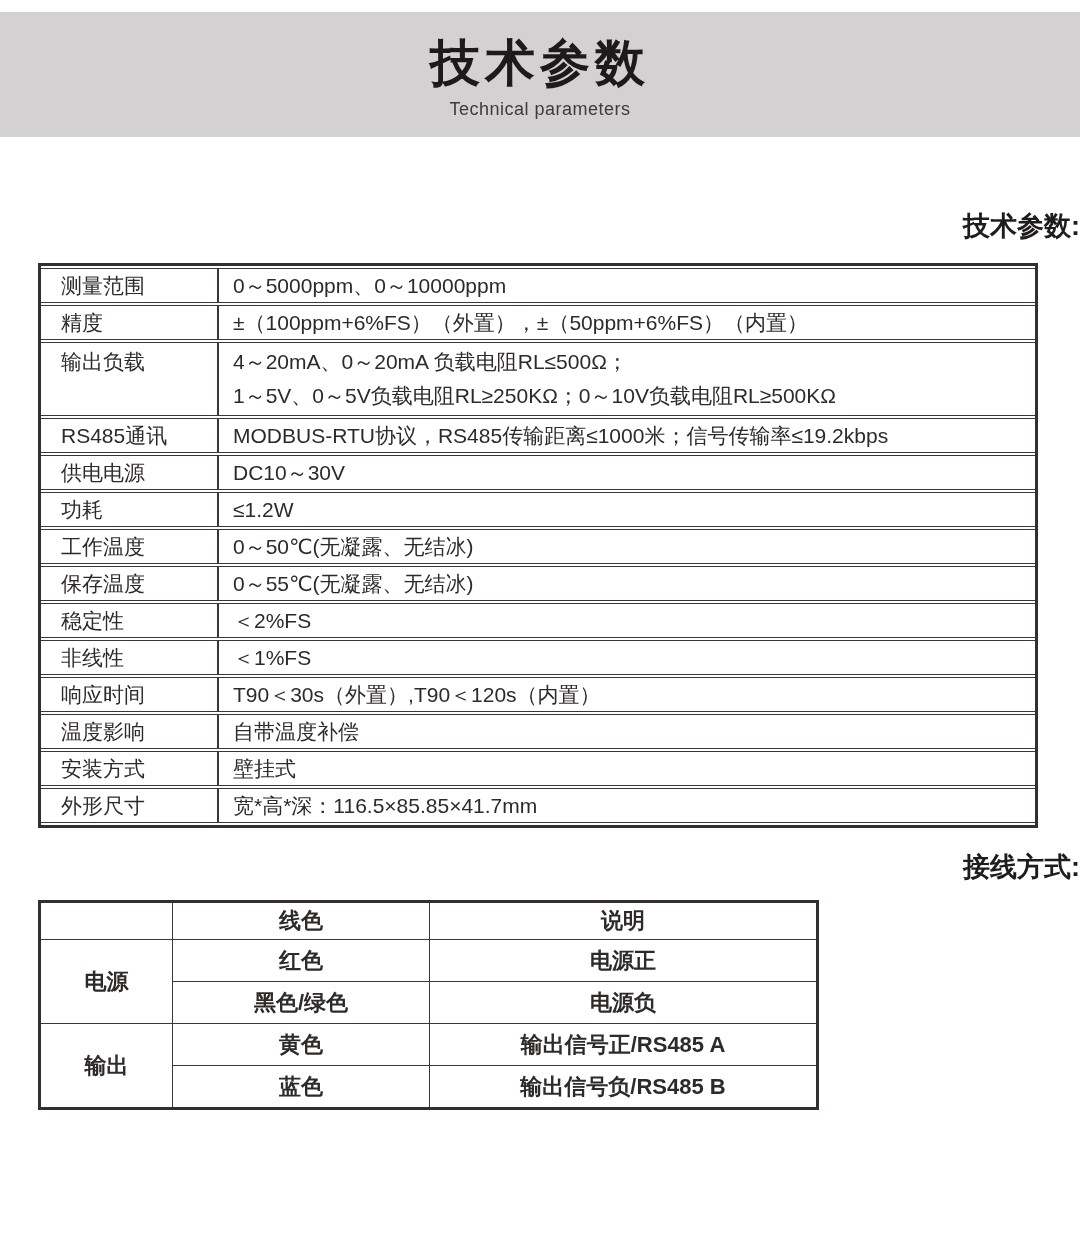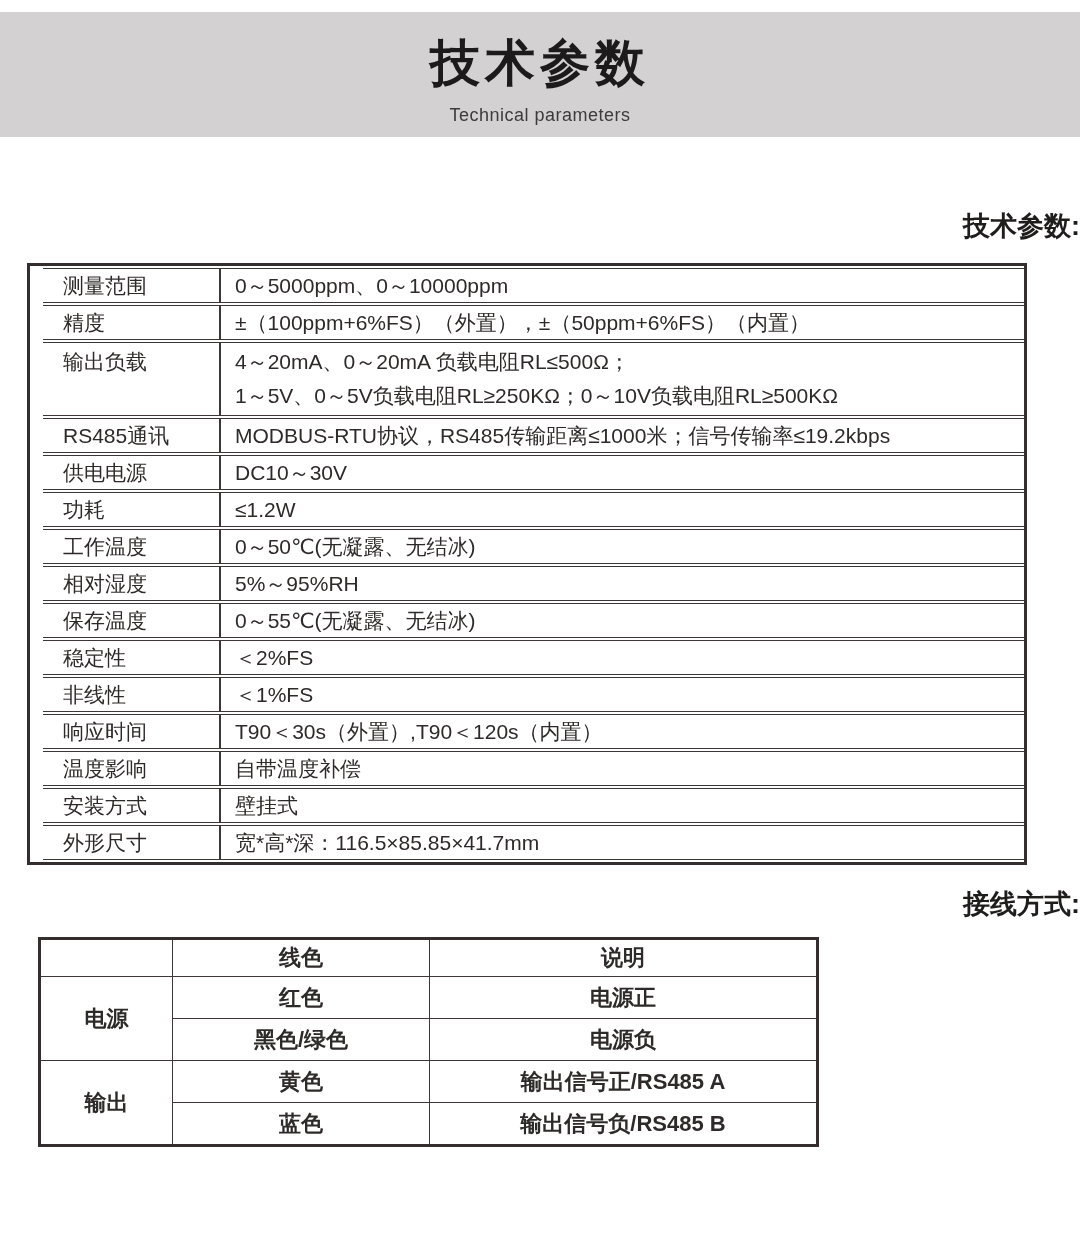--- a/index.html
+++ b/index.html
@@ -7,39 +7,38 @@
     width:1080px;height:1245px;background:#ffffff;
     font-family:"Liberation Sans","DejaVu Sans",sans-serif;
     color:#2b2726;position:relative;overflow:hidden;
   }
   
   .band{
     margin-top:12px;height:125px;background:#d3d1d2;
     text-align:center;
   }
   .band h1{
-    margin:12px;padding-top:24px;font-size:50px;line-height:54px;
+    margin:6px;padding-top:24px;font-size:50px;line-height:54px;
     font-weight:700;letter-spacing:5px;color:#1c1a1a;
   }
   .band .subtitle{
     font-size:18px;line-height:26px;color:#3d3b3c;letter-spacing:0.5px;
   }
   
   h2.sec{
     margin:0 0 0 65px;font-size:27px;line-height:31px;font-weight:700;color:#1f1c1c;text-align:right;
   }
   h2.sec.first{margin-top:74px;margin-bottom:21px;}
   h2.sec.second{margin-top:24px;margin-bottom:17px;}
   
   table.params{
-    margin-left:27px;width:1000px;
+    margin-left:38px;width:1000px;
     border:3px solid #342e2f;background:#ffffff;
     border-collapse:separate;border-spacing:0 2px;
     table-layout:fixed;
-    padding-left:13px;
   }
   table.params td{
     border-top:1.5px solid #3c3637;border-bottom:1.5px solid #3c3637;
     font-size:21px;line-height:31px;vertical-align:middle;
     color:#2e2a29;overflow:hidden;
   }
   table.params td.k{
     width:155px;padding-left:20px;border-right:2px solid #3c3637;
   }
   table.params td.v{
@@ -96,24 +95,20 @@
       </tr>
       <tr>
         <td class="k">功耗</td>
         <td class="v">≤1.2W</td>
       </tr>
       <tr>
         <td class="k">工作温度</td>
         <td class="v">0～50℃(无凝露、无结冰)</td>
       </tr>
       <tr>
-        <td class="k">相对湿度</td>
-        <td class="v">5%～95%RH</td>
-      </tr>
-      <tr>
         <td class="k">保存温度</td>
         <td class="v">0～55℃(无凝露、无结冰)</td>
       </tr>
       <tr>
         <td class="k">稳定性</td>
         <td class="v">＜2%FS</td>
       </tr>
       <tr>
         <td class="k">非线性</td>
         <td class="v">＜1%FS</td>

